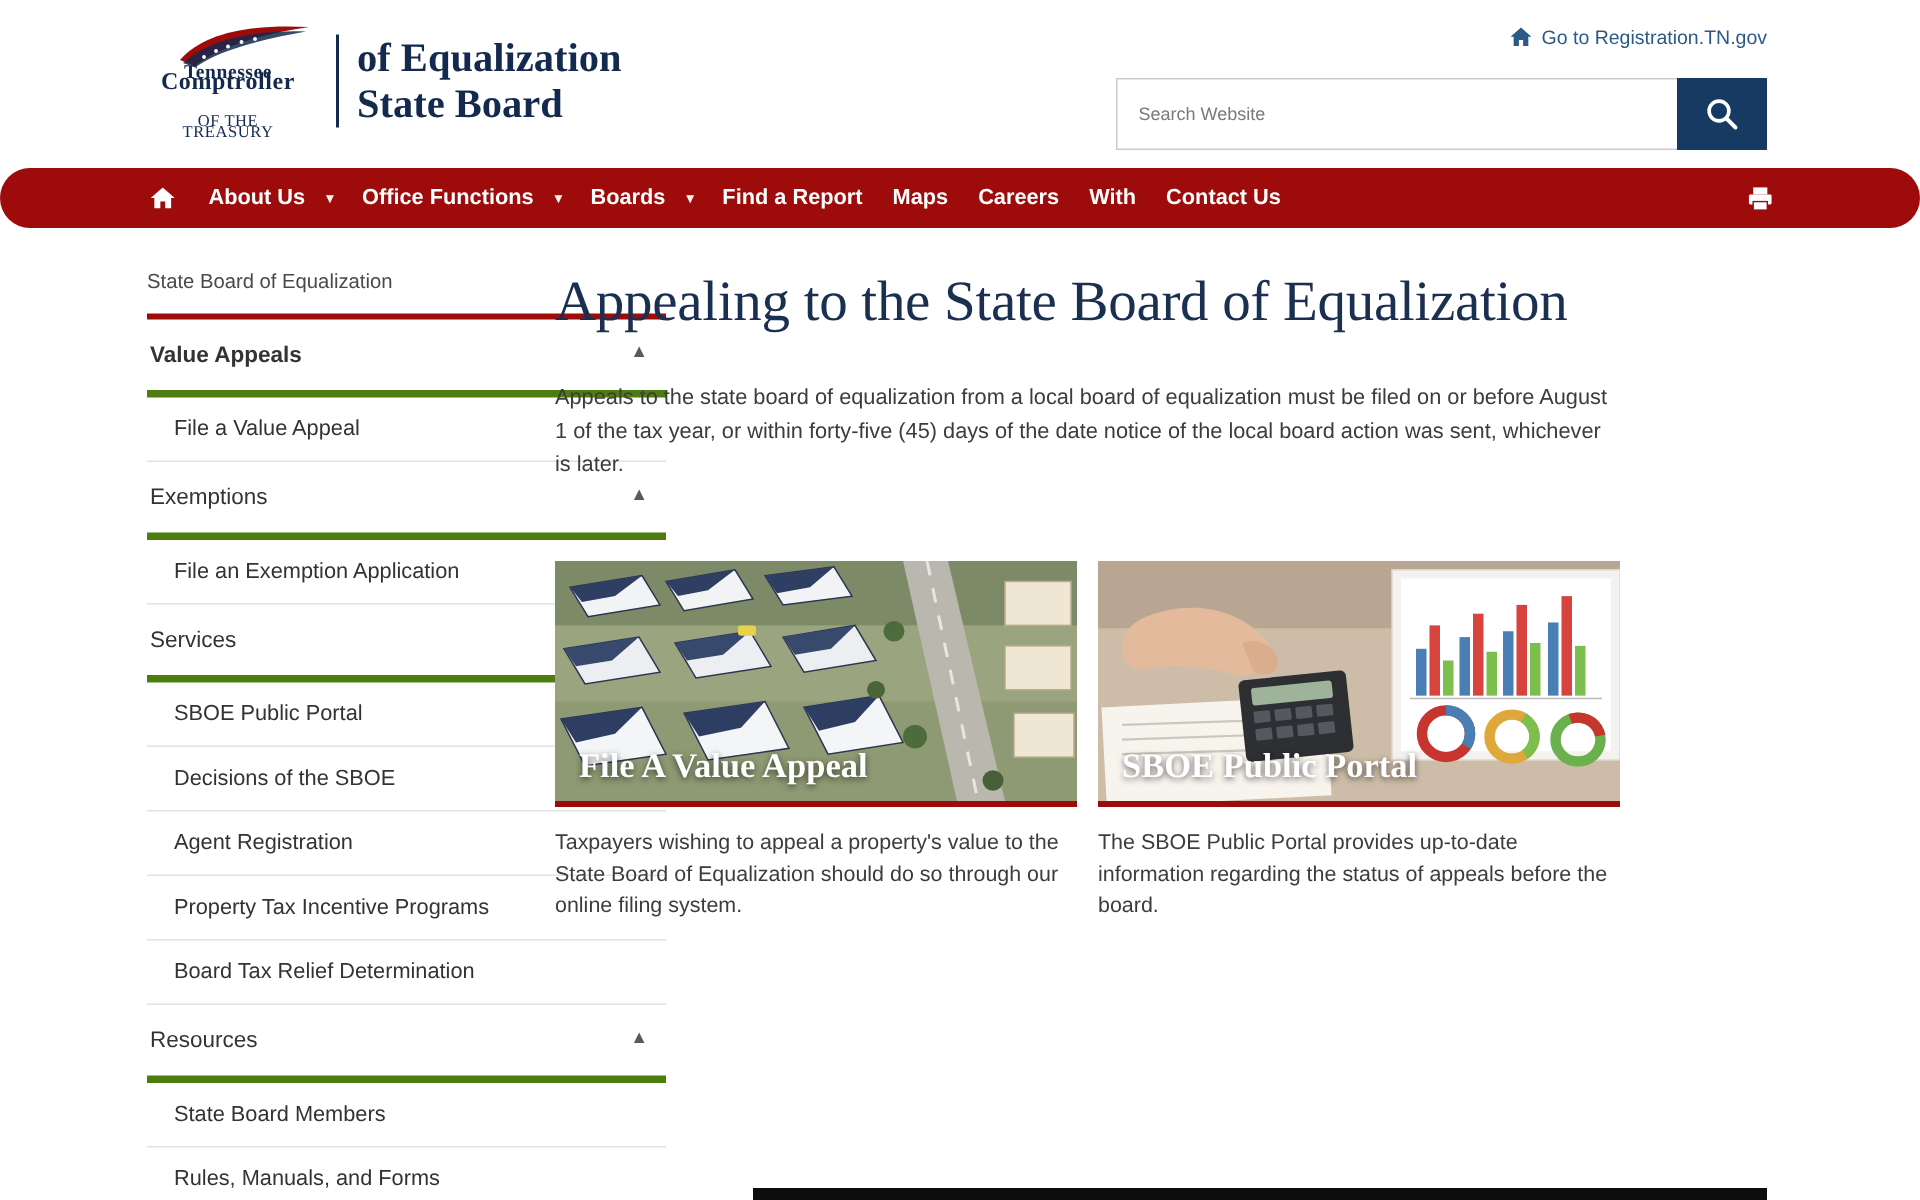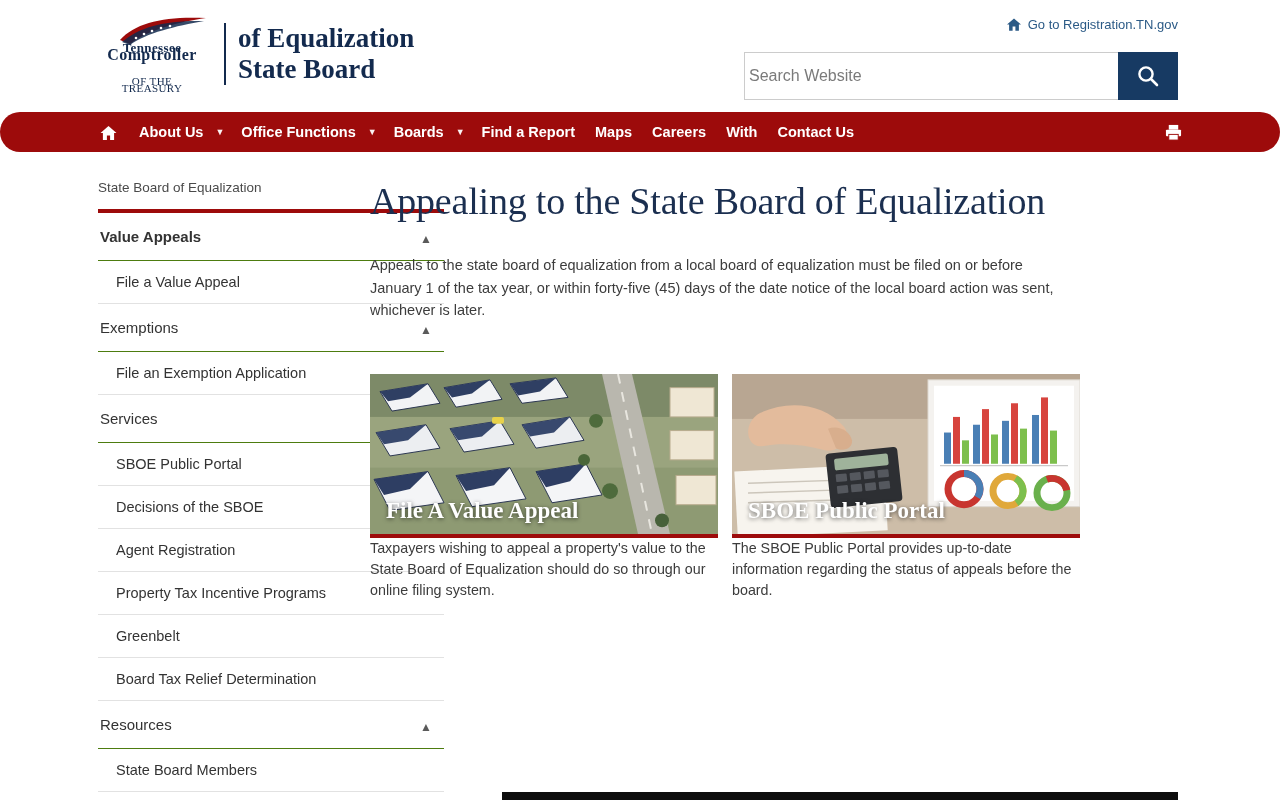--- a/index.html
+++ b/index.html
@@ -69,22 +69,22 @@
   .search-row {
     position: absolute;
     right: 102px; top: 52px;
     display: flex;
     align-items: stretch;
   }
   .search-input {
     width: 374px; height: 48px;
     border: 1px solid #cccccc;
     border-right: none;
-    padding: 0 4px;
-    font-size: 16px;
+    padding: 0 14px;
+    font-size: 12px;
     color: #555;
     background: #fff;
     font-family: "Liberation Sans", sans-serif;
     outline: none;
   }
   .search-input::placeholder { color: #7a7a7a; }
   .search-btn {
     width: 60px; height: 48px;
     background: #173a63;
     border: none;
@@ -144,23 +144,23 @@
   }
   .sb-rule {
     height: 4px;
     background: #9d0b0b;
     width: 346px;
     margin-left: 0;
   }
   .sb-group {
     display: flex;
     justify-content: space-between;
-    align-items: flex-end;
+    align-items: flex-start;
     padding: 15px 12px 15px 2px;
-    border-bottom: 1px solid #4d7c0f;
+    border-bottom: 5px solid #4d7c0f;
     width: 346px;
     cursor: pointer;
   }
   .sb-group .label { font-size: 15px; color: #333; }
   .sb-group.active .label { font-weight: bold; }
   .chev {
     color: #5a5a5a;
     font-size: 12px;
     line-height: 1;
   }
@@ -213,20 +213,21 @@
     color: #fff;
     font-family: "Liberation Serif", serif;
     font-size: 23px;
     font-weight: bold;
     text-shadow: 0 1px 4px rgba(0,0,0,.6);
   }
   .card-text {
     font-size: 14.3px;
     line-height: 1.47;
     color: #3c3c3c;
+    padding-top: 14px;
   }
 
   
   .photo-aerial { width: 100%; height: 100%; background: #8d9a74; }
   
   .photo-desk { width: 100%; height: 100%; background: #cbbba6; }
 
   .bottom-strip {
     position: absolute;
     left: 502px; top: 792px;
@@ -330,35 +331,34 @@
     <div class="sb-sub">File an Exemption Application</div>
 
     <div class="sb-group">
       <span class="label">Services</span>
       <span class="chev">▲</span>
     </div>
     <div class="sb-sub">SBOE Public Portal</div>
     <div class="sb-sub">Decisions of the SBOE</div>
     <div class="sb-sub">Agent Registration</div>
     <div class="sb-sub">Property Tax Incentive Programs</div>
-    <div class="sb-sub">Greenbelt</div>
     <div class="sb-sub">Board Tax Relief Determination</div>
 
     <div class="sb-group">
       <span class="label">Resources</span>
       <span class="chev">▲</span>
     </div>
     <div class="sb-sub">State Board Members</div>
     <div class="sb-sub">Rules, Manuals, and Forms</div>
 
   </div>
 
   <div class="content">
     <h1 class="page-title">Appealing to the State Board of Equalization</h1>
-    <p class="para">Appeals to the state board of equalization from a local board of equalization must be filed on or before January 1 of the tax year, or within forty-five (45) days of the date notice of the local board action was sent, whichever is later.</p>
+    <p class="para">Appeals to the state board of equalization from a local board of equalization must be filed on or before August 1 of the tax year, or within forty-five (45) days of the date notice of the local board action was sent, whichever is later.</p>
 
     <div class="cards">
 
       <div class="card">
         <div class="card-img">
           <svg class="photo-aerial" viewBox="0 0 348 164" preserveAspectRatio="none">
             <rect width="348" height="164" fill="#9aa47e"></rect>
             <rect x="0" y="0" width="348" height="44" fill="#7d8a68"></rect>
             <rect x="0" y="96" width="348" height="68" fill="#8e9a73"></rect>
 

